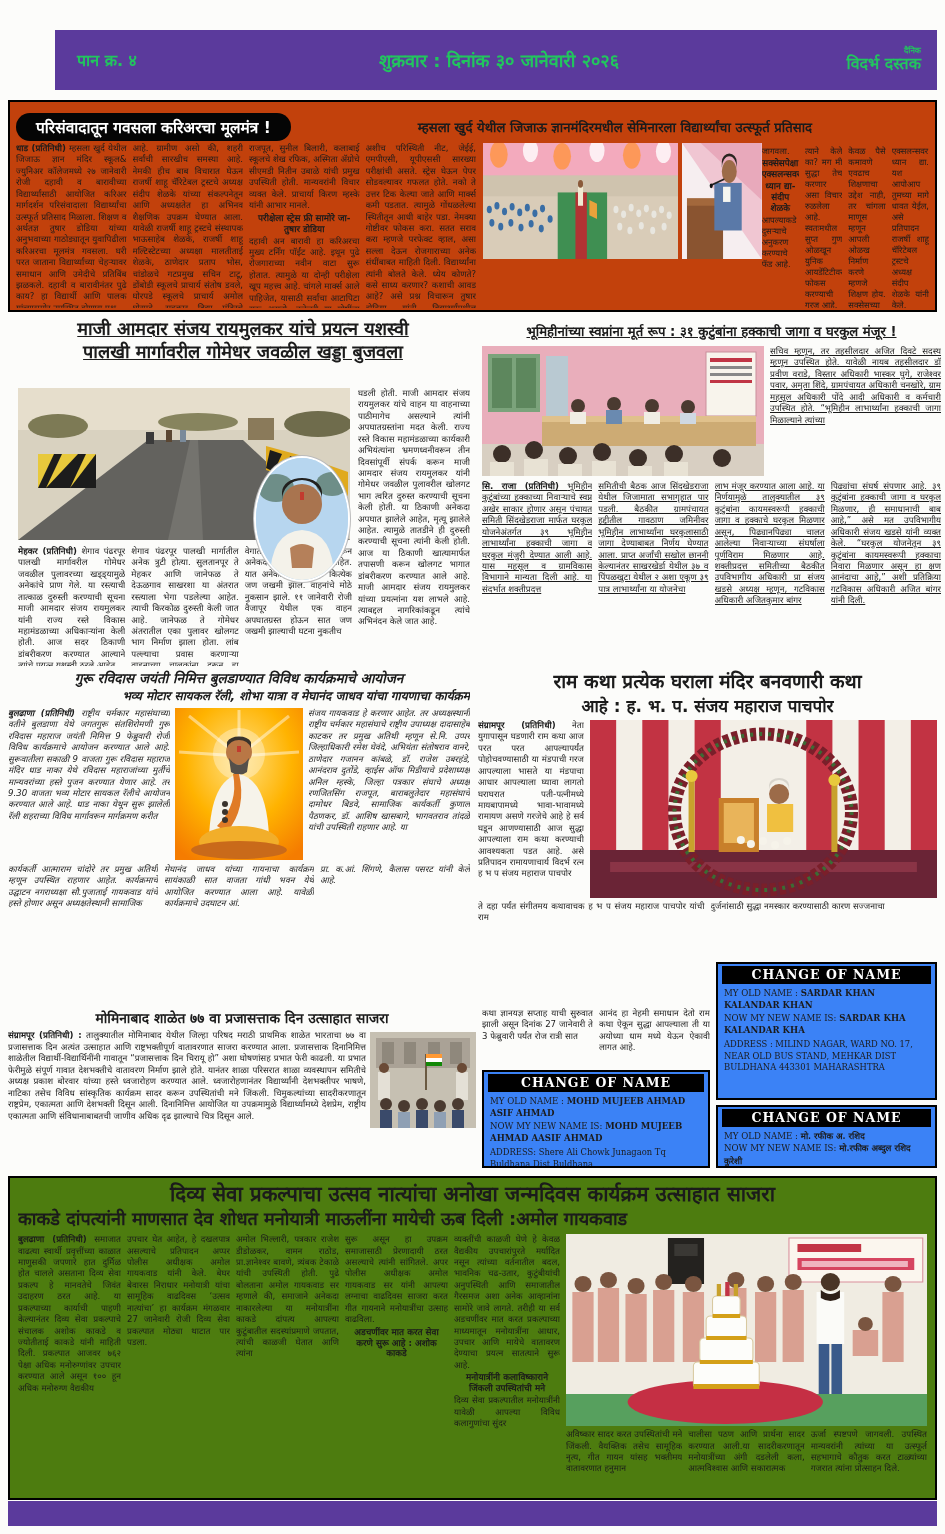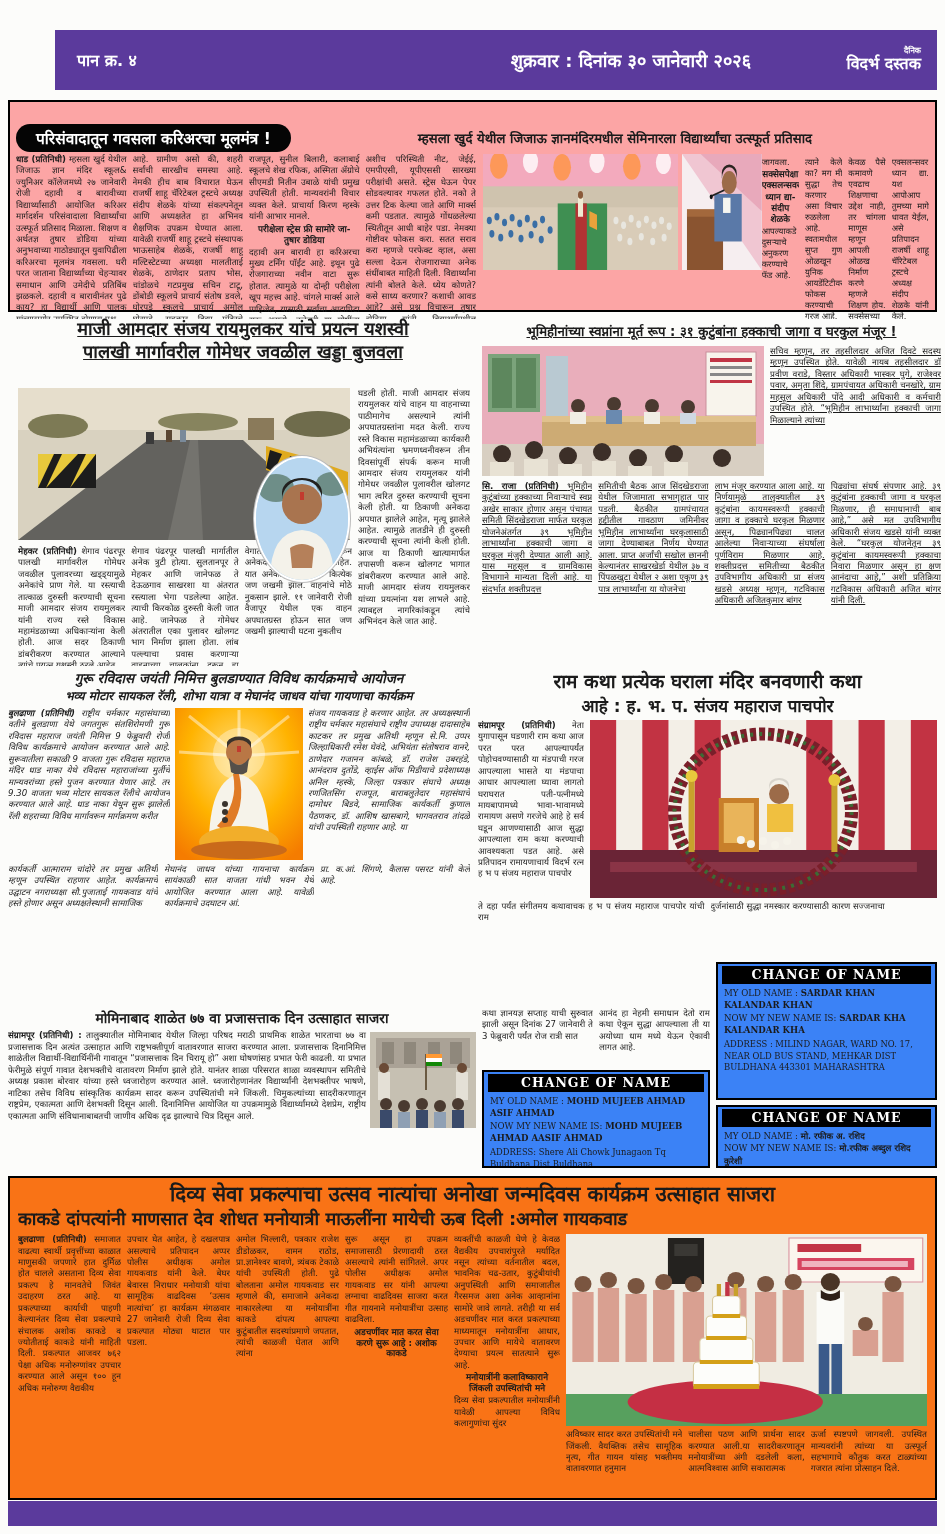--- a/index.html
+++ b/index.html
@@ -1,35 +1,35 @@
 <!DOCTYPE html>
 <html><head>
 <meta charset="utf-8">
 <style>
   html,body{margin:0;padding:0;background:#e9e7e2;}
   .page{position:relative;width:945px;height:1534px;background:#fcfcfa;margin:0 auto;
         font-family:"DejaVu Sans",sans-serif;color:#1b1b1b;overflow:hidden;}
   
   .masthead{position:absolute;left:55px;right:8px;top:30px;height:60px;background:#5b3a9c;
-            color:#ffffff;display:flex;align-items:center;}
+            color:#22c55e;display:flex;align-items:center;}
   .mh-page{font-size:16px;font-weight:bold;padding-left:22px;width:170px;}
-  .mh-date{flex:1;text-align:right;font-size:18px;font-weight:bold;}
+  .mh-date{flex:1;text-align:center;font-size:18px;font-weight:bold;}
   .mh-brand{width:170px;text-align:right;padding-right:16px;line-height:1.05;}
   .mh-brand-top{font-size:8px;font-weight:bold;}
   .mh-brand-name{font-size:16px;font-weight:bold;}
   
   .jcol{text-align:justify;font-size:8.6px;line-height:1.33;overflow:hidden;}
   .bl{font-weight:bold;}
   .subh{font-weight:bold;text-align:center;font-size:8.8px;line-height:1.25;margin:1px 0;}
   .fit{white-space:nowrap;overflow:hidden;}
   .photo{overflow:hidden;background:#ddd;}
   .photo svg{display:block;width:100%;height:100%;}
   
   .sec1{position:absolute;left:8px;right:8px;top:100px;height:212px;border:2.5px solid #000;
-        background:#fca5a5;padding:20px 6px;box-sizing:border-box;}
+        background:#c2410c;padding:9px 6px;box-sizing:border-box;}
   .s1-heads{display:flex;align-items:center;gap:10px;height:32px;}
   .pill{background:#050505;color:#fff;border-radius:16px;padding:3px 20px;font-weight:bold;
         font-size:15.5px;white-space:nowrap;}
   .s1-hr{flex:1;text-align:center;font-weight:bold;font-size:13.2px;}
   .s1-body{display:flex;gap:7px;height:165px;}
   .s1-text{width:460px;display:flex;gap:6px;}
   .s1-text .jcol{flex:1;}
   .s1-right{flex:1;display:flex;}
   .s1-photos{display:flex;gap:4px;height:116px;}
   .s1-photos .big{flex:2.45;}
@@ -51,21 +51,21 @@
   .h-head{text-align:center;font-weight:bold;font-size:13.2px;margin-top:4px;}
   .h-row{display:flex;gap:6px;margin-top:6px;height:130px;}
   .h-row .photo{width:282px;}
   .h-row .jcol{flex:1;}
   .h-cols{display:flex;gap:6px;margin-top:5px;height:170px;}
   .h-cols .jcol{flex:1;}
   
   .sec3{position:absolute;left:8px;top:668px;width:929px;height:338px;display:flex;}
   .art-ravidas{width:462px;font-style:italic;}
   .r-h1{text-align:center;font-weight:bold;font-size:13.6px;}
-  .r-h2{text-align:center;font-weight:bold;font-size:12px;}
+  .r-h2{text-align:right;font-weight:bold;font-size:12px;}
   .r-row{display:flex;gap:5px;margin-top:4px;height:152px;}
   .r-row .jcol{flex:1;}
   .r-row .photo{width:128px;flex:none;}
   .r-below{display:flex;gap:6px;margin-top:4px;height:102px;}
   .r-below .jcol{flex:1;}
   .art-ram{flex:1;margin-left:8px;}
   .m-h1{text-align:center;font-weight:bold;font-size:19px;}
   .m-h2{text-align:center;font-weight:bold;font-size:17px;}
   .m-row{display:flex;gap:6px;margin-top:3px;height:178px;}
   .m-row .jcol{width:106px;flex:none;}
@@ -90,21 +90,21 @@
            padding:1px 0 2px;margin:-1px -2px 3px;letter-spacing:1px;}
   .n-line{font-size:8.6px;line-height:1.45;}
   .n-label{font-weight:normal;}
   .n-name{font-weight:bold;}
   .n-addr{font-size:8.4px;line-height:1.4;margin-top:2px;}
   .notice.box1{height:138px;}
   .notice.box2{flex:1;}
   .notice.box3{flex:1;}
   
   .sec5{position:absolute;left:8px;right:8px;top:1176px;height:324px;border:2.5px solid #000;
-        background:#f97316;padding:3px 8px;box-sizing:border-box;}
+        background:#4d7c0f;padding:3px 8px;box-sizing:border-box;}
   .b-h1{text-align:center;font-weight:bold;font-size:20.5px;line-height:1.3;}
   .b-h2{text-align:left;font-weight:bold;font-size:18px;line-height:1.25;}
   .b-body{display:flex;gap:6px;margin-top:4px;height:252px;}
   .b-body .ncol{width:103px;flex:none;}
   .b-col5{width:106px;flex:none;}
   .b-right{flex:1;display:flex;flex-direction:column;}
   .b-right .photo{height:192px;}
   .b-caps{display:flex;gap:6px;margin-top:3px;flex:1;}
   .b-caps .jcol{flex:1;}
   .footer-bar{position:absolute;left:8px;right:8px;bottom:8px;height:25px;background:#5b3a9c;}

